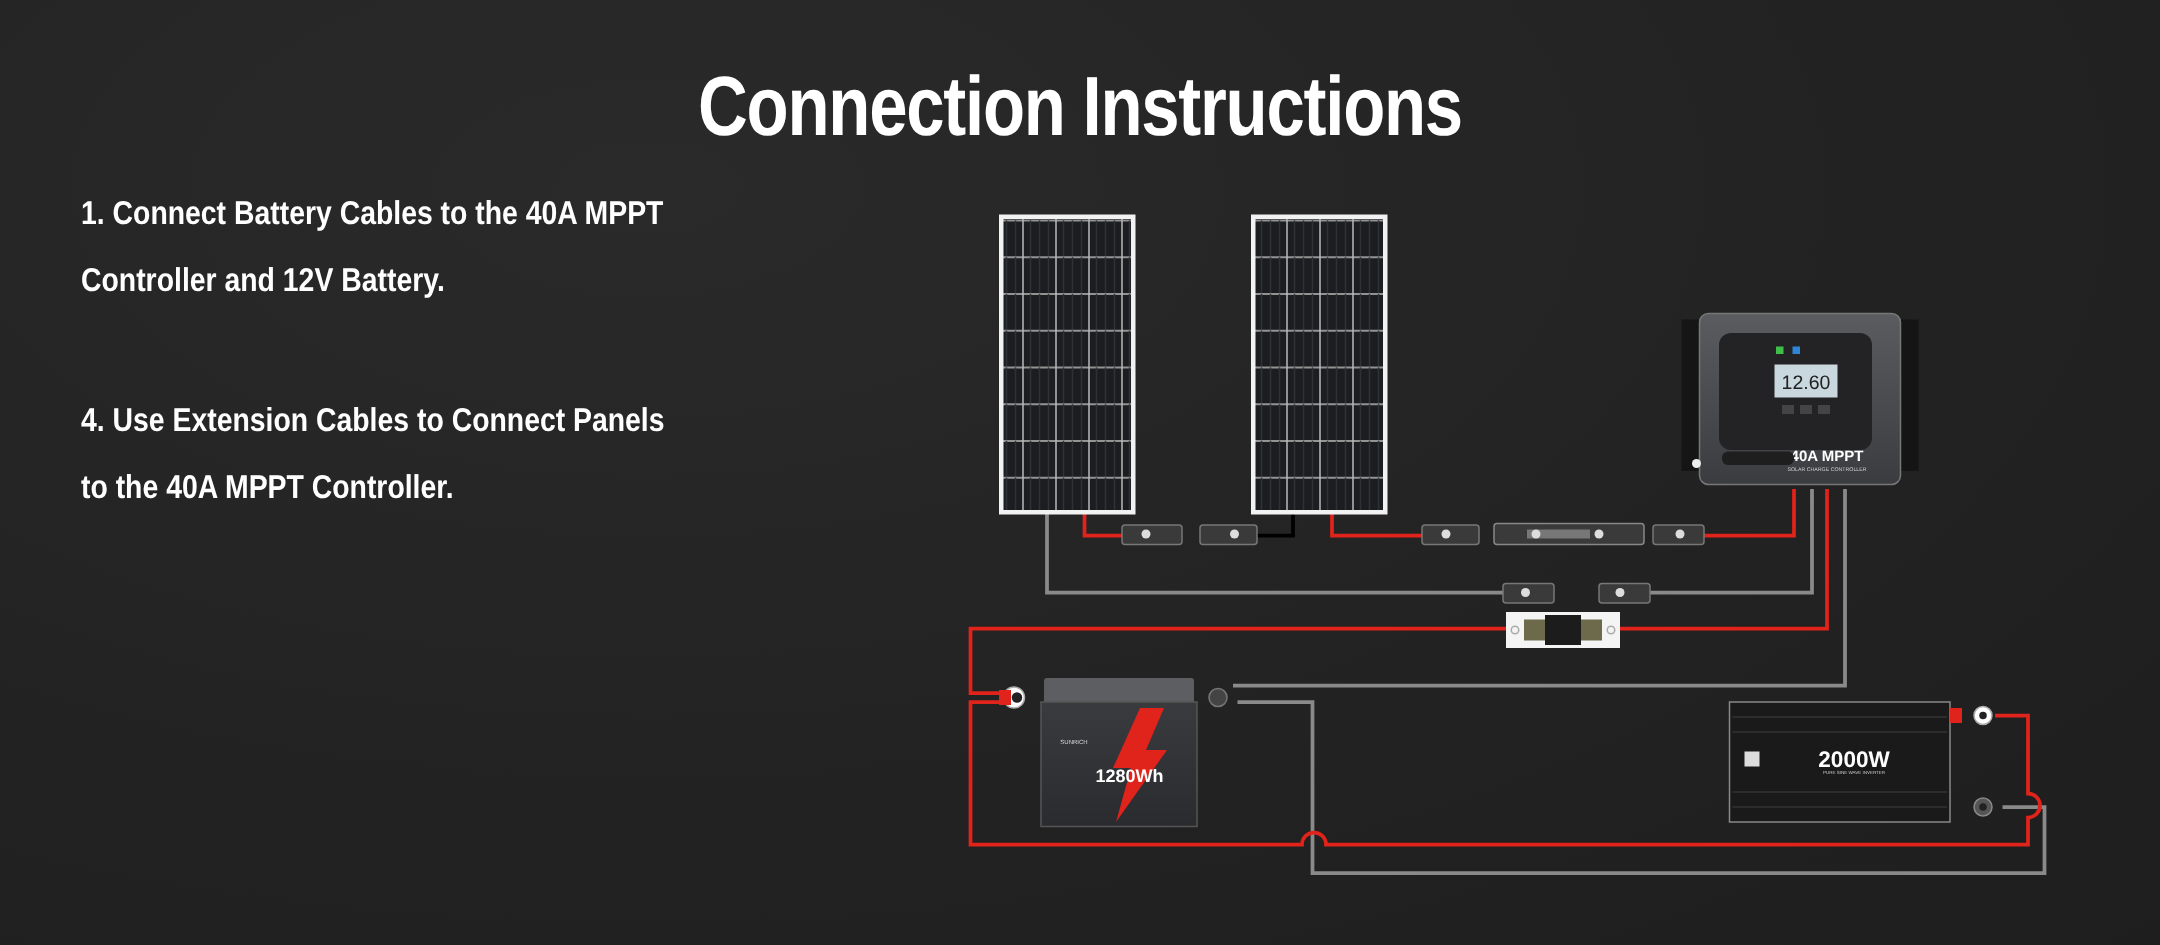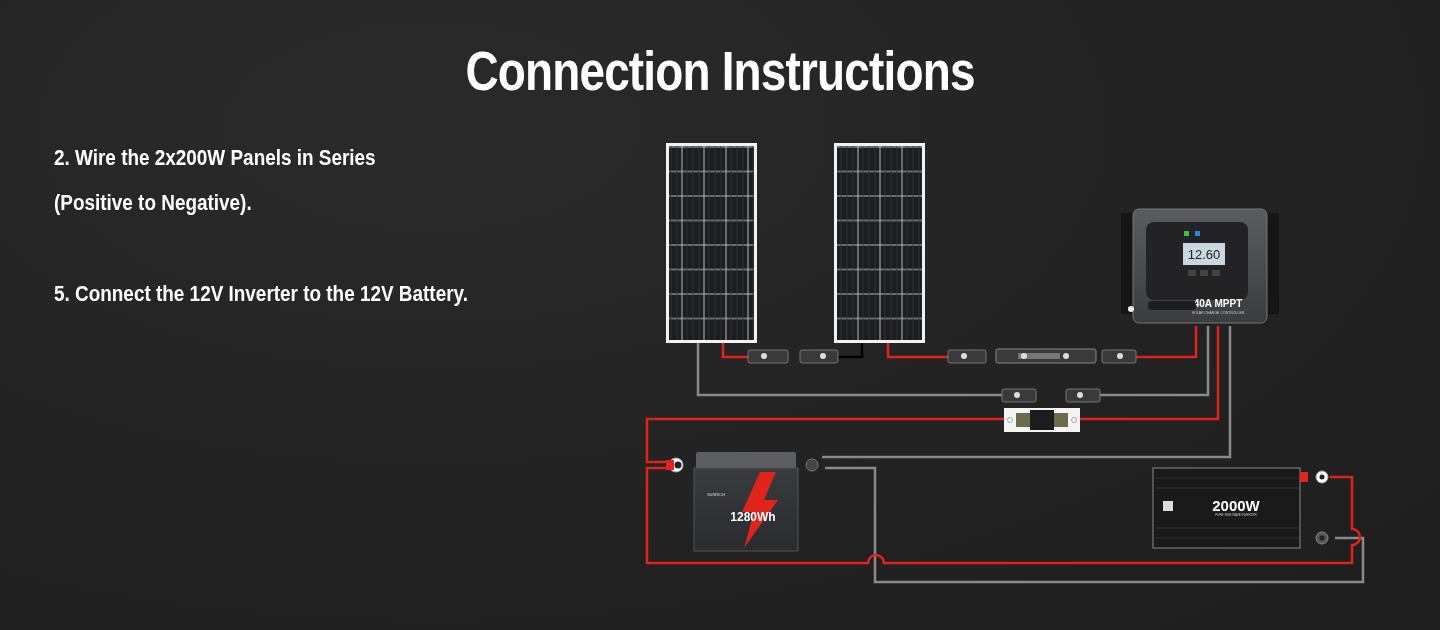--- a/index.html
+++ b/index.html
@@ -26,31 +26,32 @@
   .gap1 { height: 16px; }
   svg.diagram { position: absolute; left: 0; top: 0; }
   .lbl { font-family: "Liberation Sans", sans-serif; }
 </style>
 </head>
 <body>
 
 <div class="title">Connection Instructions</div>
 
 <div class="steps">
-  <div class="gap1"></div>
   <div>
-    <div class="step-line">2. Wire the 2x200W Panels in Series</div>
-    <div class="step-line">(Positive to Negative).</div>
+    <div class="step-line">1. Connect Battery Cables to the 40A MPPT</div>
+    <div class="step-line">Controller and 12V Battery.</div>
   </div>
   <div class="gap1"></div>
   <div class="gap1"></div>
+  <div class="gap1"></div>
+  <div>
+    <div class="step-line">4. Use Extension Cables to Connect Panels</div>
+    <div class="step-line">to the 40A MPPT Controller.</div>
+  </div>
   <div style="height:14px"></div>
-  <div>
-    <div class="step-line">5. Connect the 12V Inverter to the 12V Battery.</div>
-  </div>
 </div>
 
 <svg class="diagram" width="1440" height="630">
   <defs>
     <pattern id="cells" width="22" height="24.5" patternUnits="userSpaceOnUse">
       <rect width="22" height="24.5" fill="#1b1d20"></rect>
       <rect x="0" y="0" width="22" height="24.5" fill="none" stroke="#b9b9b9" stroke-width="1"></rect>
       <line x1="5" y1="0" x2="5" y2="24" stroke="#2e3136" stroke-width="1"></line>
       <line x1="11" y1="0" x2="11" y2="24" stroke="#2e3136" stroke-width="1"></line>
       <line x1="17" y1="0" x2="17" y2="24" stroke="#2e3136" stroke-width="1"></line>

